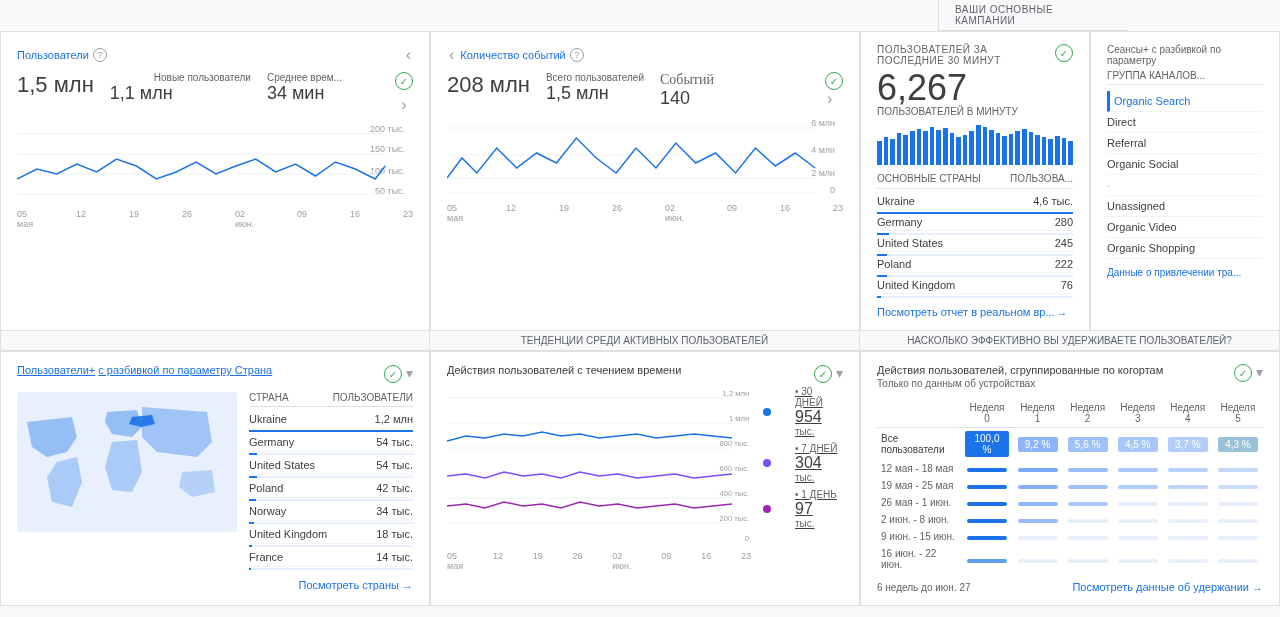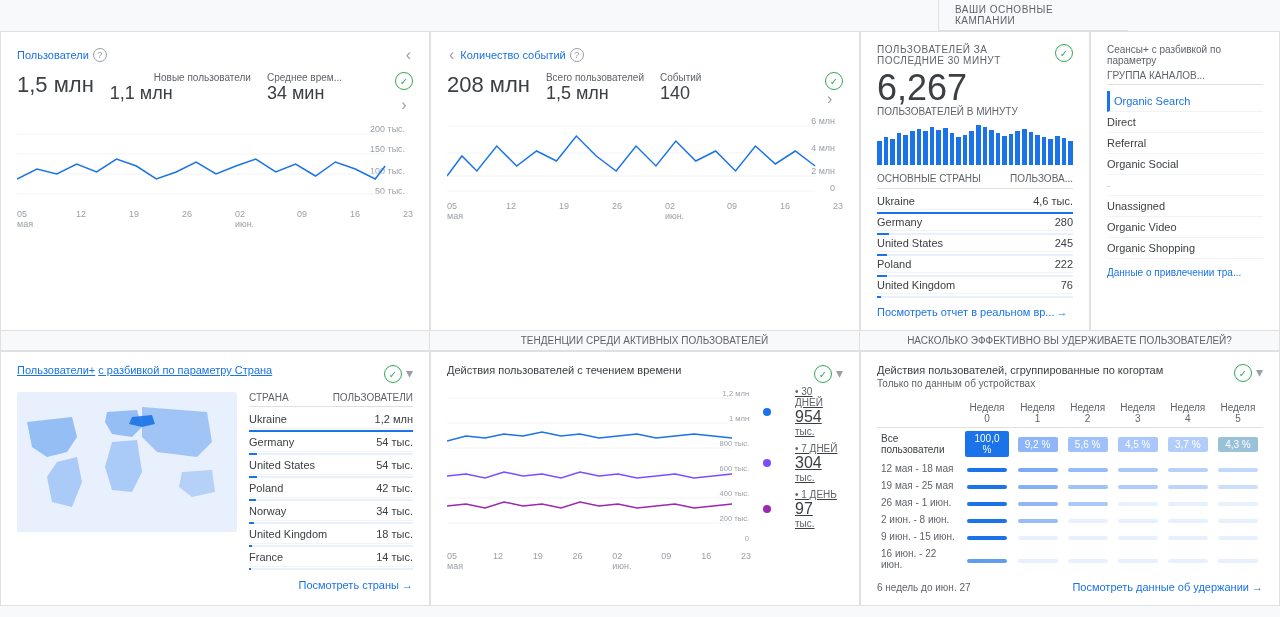--- a/index.html
+++ b/index.html
@@ -363,21 +363,21 @@
       </div>
       <div style="display:flex; gap:16px; align-items:flex-start; margin-bottom:8px;">
         <div>
           <div class="metric-value">208 млн</div>
         </div>
         <div>
           <div style="font-size:10px; color:#5f6368;">Всего пользователей</div>
           <div class="metric-value" style="font-size:18px;">1,5 млн</div>
         </div>
         <div>
-          <div style="font-size:10px; color:#5f6368;">Событий</div>
+          <div style="font-size:14px; color:#5f6368;font-family:Liberation Serif, serif;">Событий</div>
           <div class="metric-value" style="font-size:18px;">140</div>
         </div>
         <div style="margin-left:auto;">
           <span class="check-icon" style="margin-top:0;">✓</span>
           <span class="nav-arrow" style="margin-top:0;">›</span>
         </div>
       </div>
 
       <div>
         <svg width="100%" height="80" viewBox="0 0 398 80" preserveAspectRatio="none">

